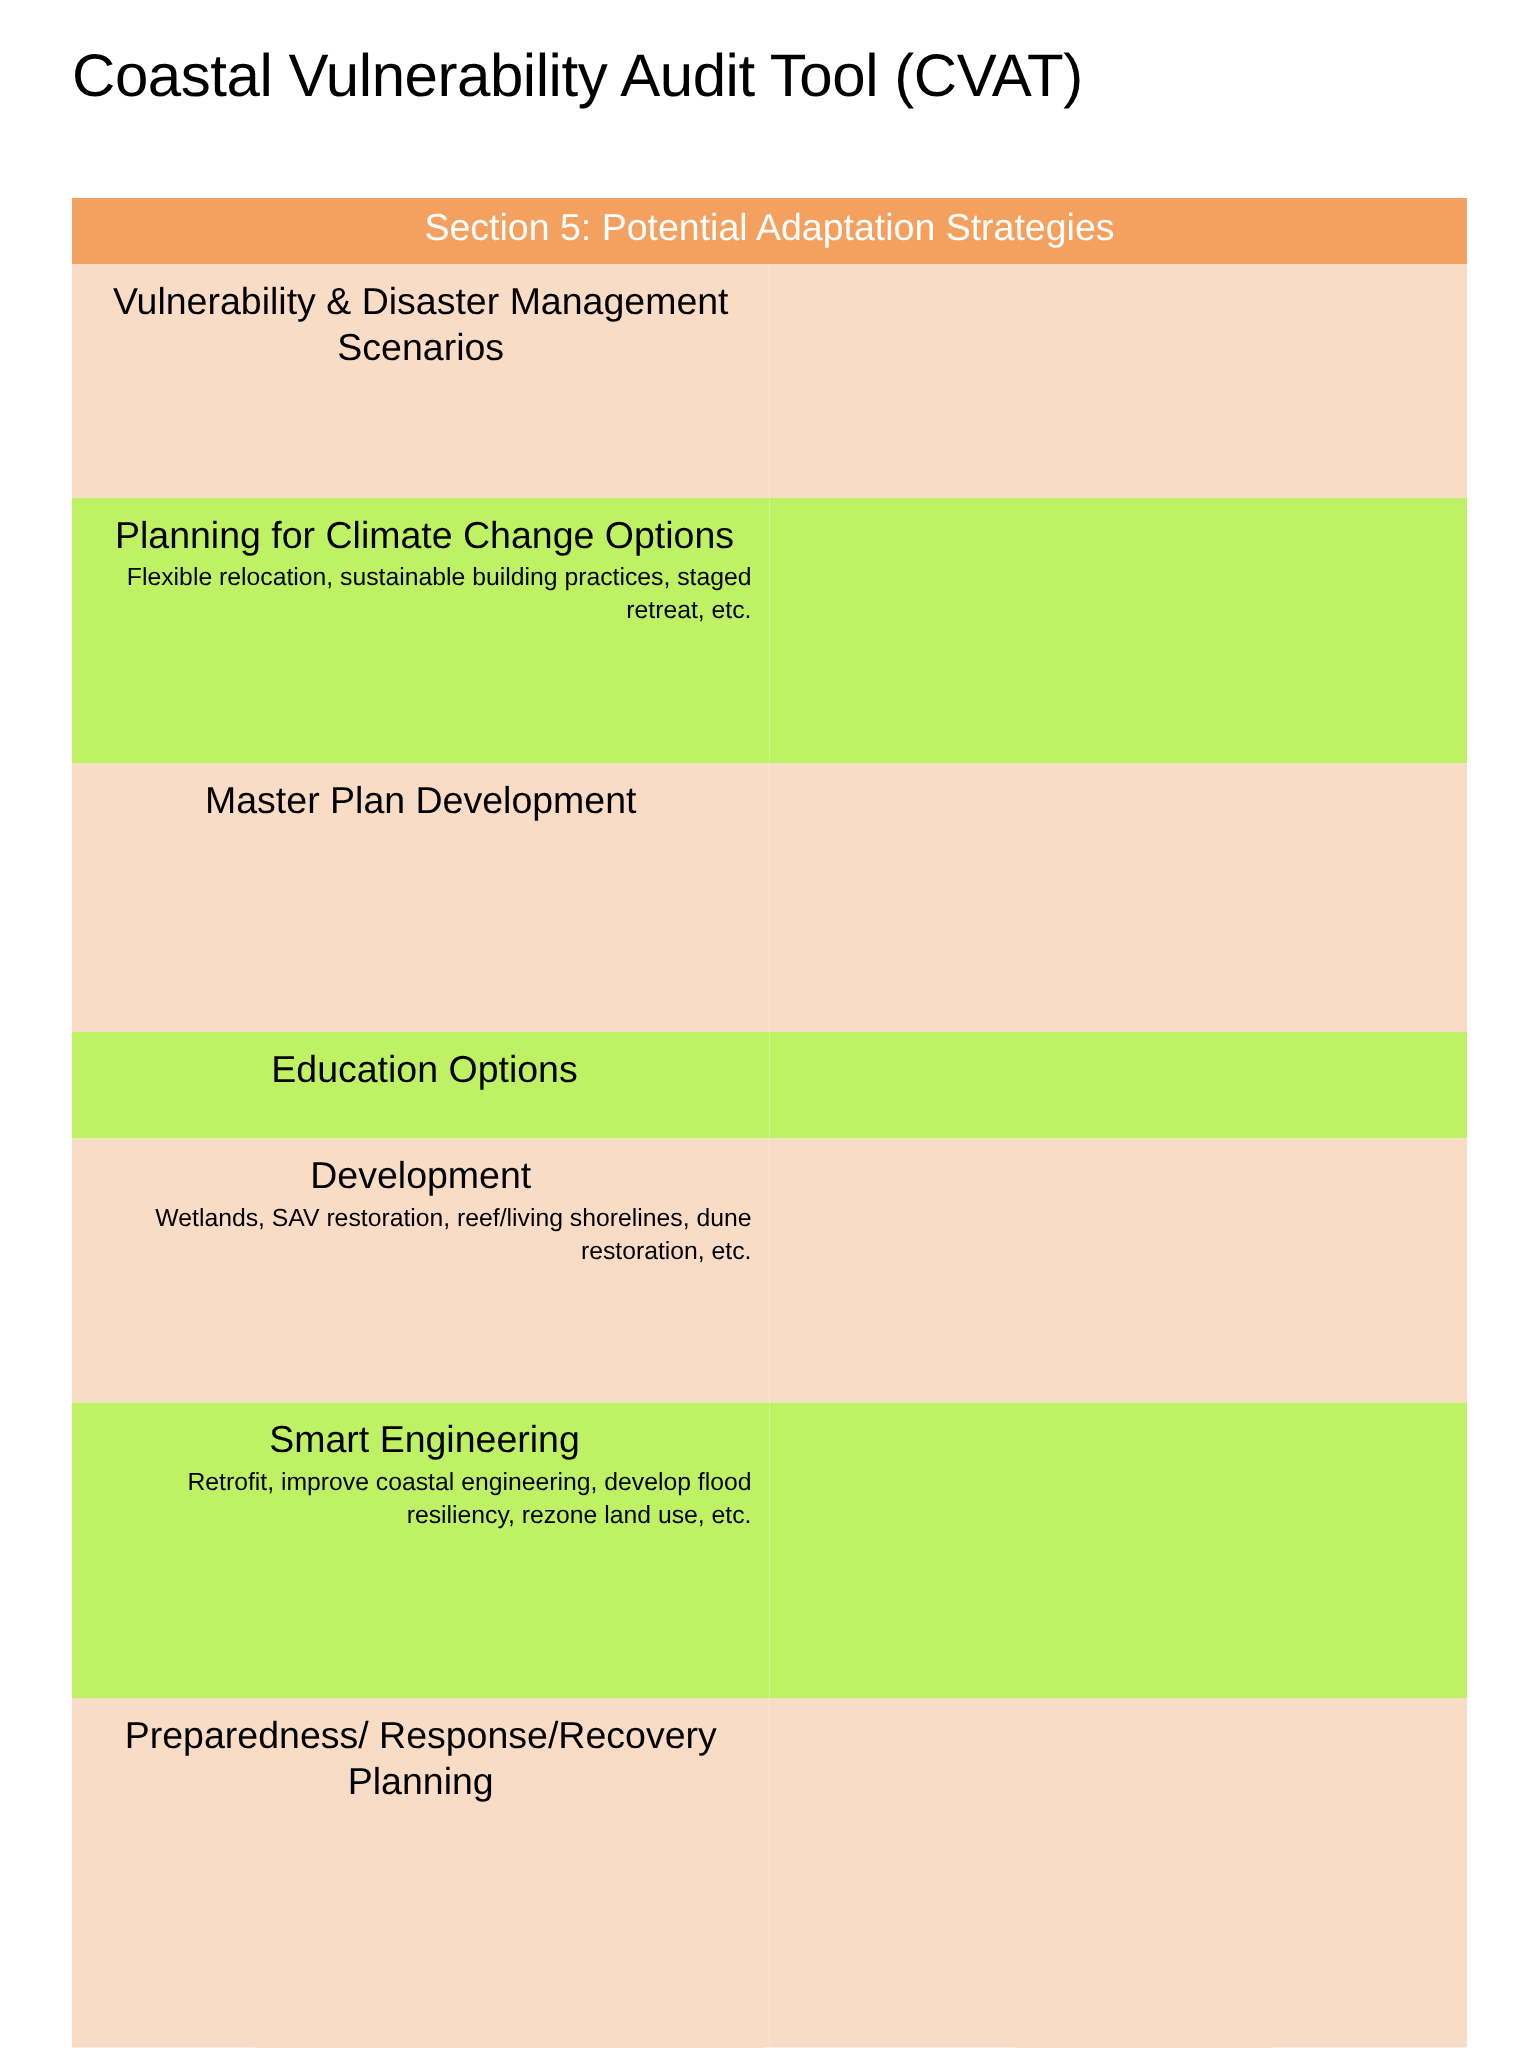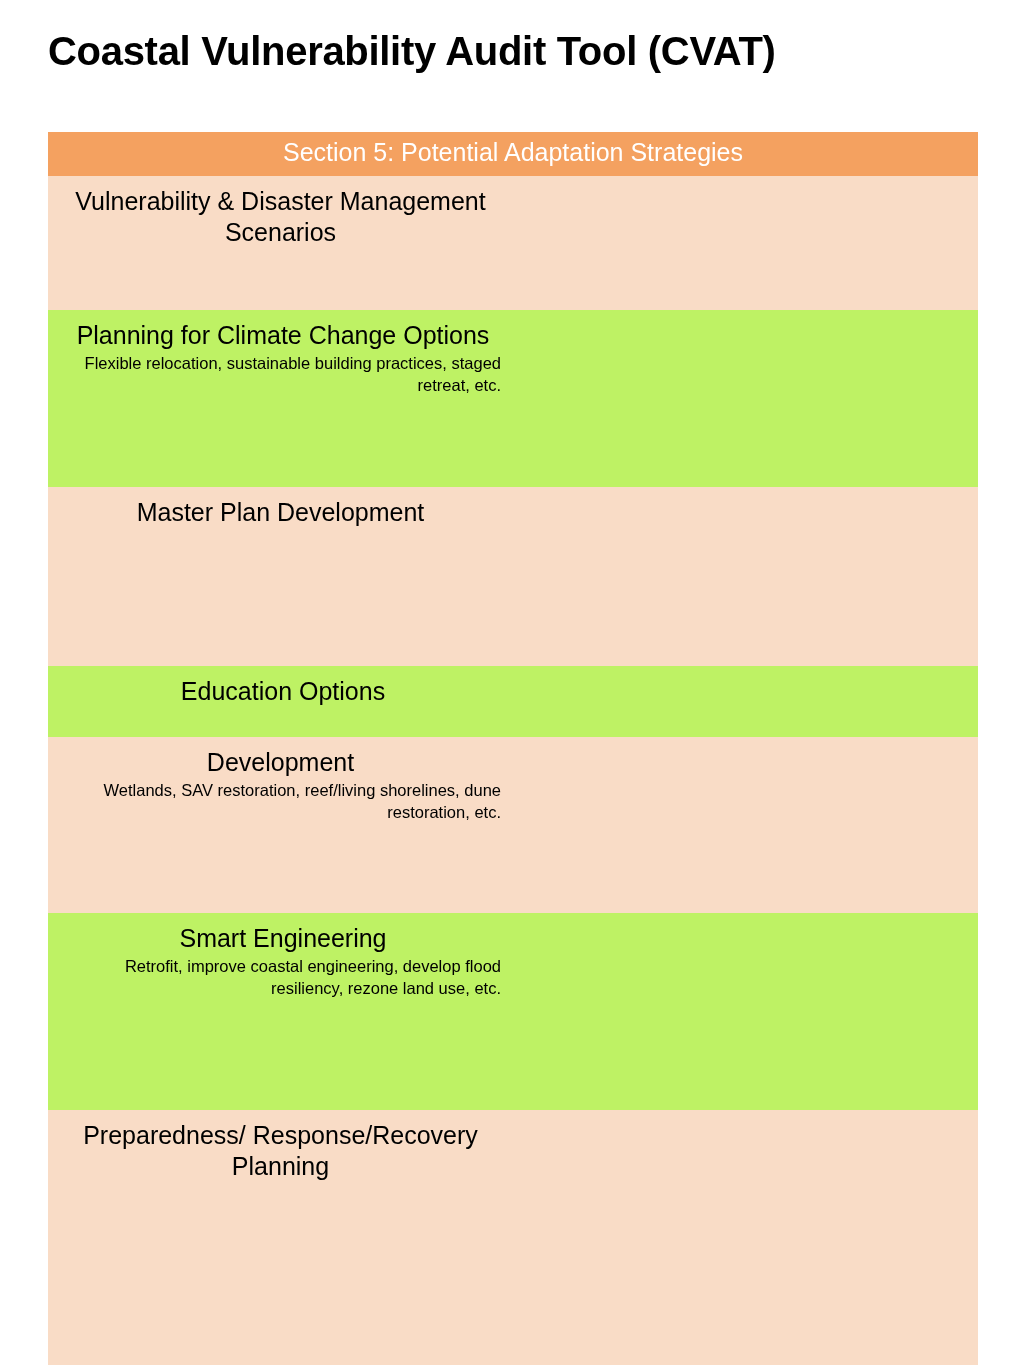--- a/index.html
+++ b/index.html
@@ -19,21 +19,21 @@
     width: 1024px;
     height: 1365px;
     background: #ffffff;
   }
   .doc-title {
     position: absolute;
     left: 48px;
     top: 28px;
     width: 930px;
     font-size: 40px;
-    font-weight: bold;
+    font-weight: normal;
     line-height: 1.15;
     letter-spacing: -0.3px;
     color: #000000;
   }
   .table {
     position: absolute;
     left: 48px;
     top: 132px;
     width: 930px;
     border-collapse: collapse;
@@ -91,21 +91,21 @@
 <div class="page">
 
   <div class="doc-title">Coastal Vulnerability Audit Tool (CVAT)</div>
 
   <table class="table">
     <tbody>
       <tr>
         <td class="section-header" colspan="2">Section 5: Potential Adaptation Strategies</td>
       </tr>
 
-      <tr class="row-a" style="height:134px">
+      <tr class="row-a" style="height:156px">
         <td class="label-cell">
           <div class="row-title">Vulnerability &amp; Disaster Management Scenarios</div>
           <div class="row-sub"></div>
         </td>
         <td class="value-cell">
           <span class="cell-filler"></span>
         </td>
       </tr>
 
       <tr class="row-b" style="height:177px">

